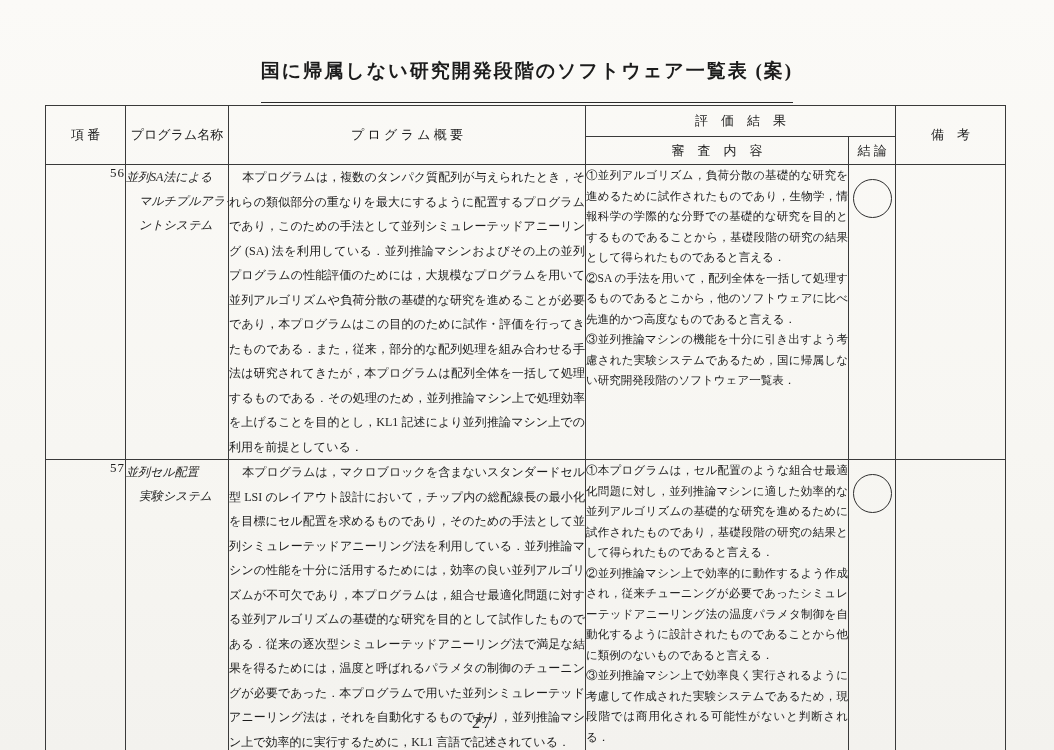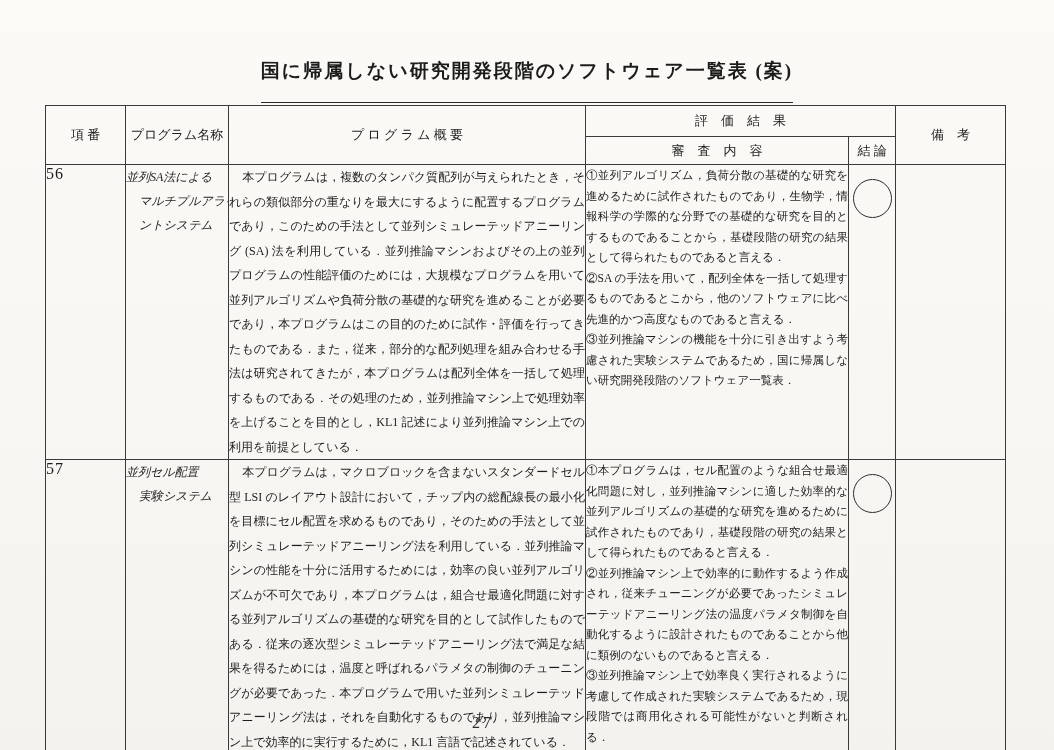--- a/index.html
+++ b/index.html
@@ -39,22 +39,22 @@
   }
   th{
     font-weight:400;
     font-size:13px;
     text-align:center;
     vertical-align:middle !important;
   }
   thead tr.h1 th{height:30px;}
   thead tr.h2 th{height:27px;margin-top:16px;}
   td.c-itemno{
-    text-align:left;
-    font-size:16px;
+    text-align:right;
+    font-size:13px;
     padding-top:12px;
     letter-spacing:1px;
   }
   td.c-name{
     font-size:12px;
     padding:12px 4px 0 8px;
     line-height:24px;
     font-style:italic;
   }
   .name-line{white-space:nowrap;}

